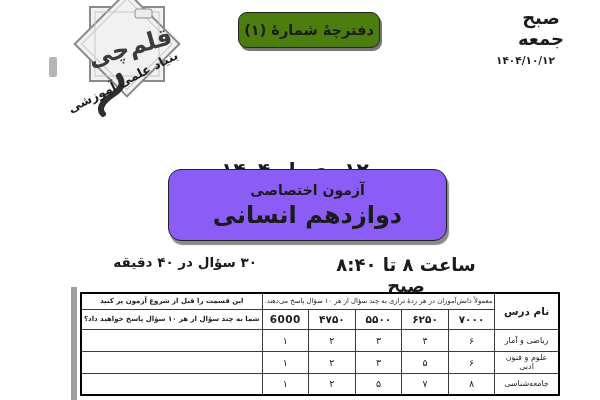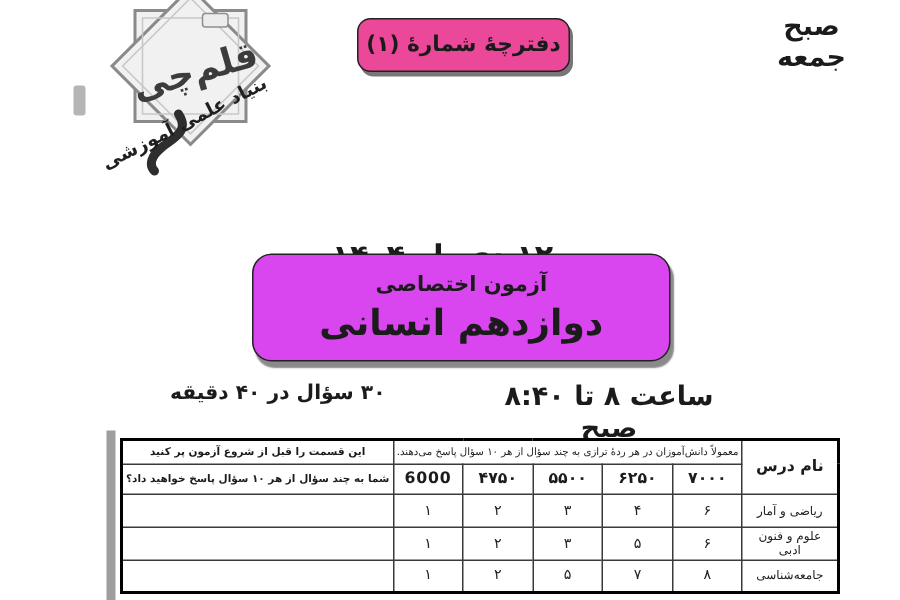--- a/index.html
+++ b/index.html
@@ -8,29 +8,29 @@
   .abs{position:absolute;}
 
   
   .session-block{top:7px;right:14px;width:90px;text-align:left;}
   .session-label{font-size:18px;font-weight:700;text-align:center;}
   .session-date{font-size:10.5px;font-weight:700;margin-top:5px;text-align:left;letter-spacing:.5px;}
 
   
   .booklet-box{top:12px;left:238px;width:140px;height:34px;border:1.7px solid #222;
                border-radius:9px;box-shadow:2px 3px 0 #777;display:flex;align-items:center;
-               justify-content:center;font-size:14.5px;font-weight:700;background:#ec4899;}
+               justify-content:center;font-size:14.5px;font-weight:700;background:#4d7c0f;}
 
   
   .title1{top:70px;left:0;width:590px;text-align:center;font-size:26px;font-weight:700;}
   .title2{top:110px;left:0;width:590px;text-align:center;font-size:20px;font-weight:700;margin-top:48px;}
 
   
   .exam-box{top:169px;left:168px;width:277px;height:70px;border:1.7px solid #222;border-radius:13px;
-            box-shadow:2px 4px 1px #8a8a8a;background:#d946ef;display:flex;flex-direction:column;
+            box-shadow:2px 4px 1px #8a8a8a;background:#8b5cf6;display:flex;flex-direction:column;
             align-items:center;justify-content:center;gap:3px;}
   .exam-category{font-size:14px;font-weight:700;}
   .exam-grade{font-size:24px;font-weight:700;}
 
   
   .time-label{top:254px;left:336px;width:140px;text-align:center;font-size:18px;font-weight:700;}
   .qcount-label{top:254px;left:112px;width:145px;text-align:right;font-size:13.5px;font-weight:700;}
 
   
   .edge-blob{top:57px;left:49px;width:8px;height:20px;background:#b5b5b5;border-radius:2px;}
@@ -70,20 +70,21 @@
     <rect x="80" y="9" width="17" height="9" rx="2" fill="#ececec" stroke="#8f8f8f" stroke-width="1"></rect>
     <text x="74" y="56" text-anchor="middle" transform="rotate(-16 72 44)" font-family="DejaVu Sans, sans-serif" font-size="24" font-weight="bold" fill="#3c3c3c">قلم‌چی</text>
     <path d="M 64 76 C 72 88 60 92 52 99 C 46 104 44 110 48 114" fill="none" stroke="#2e2e2e" stroke-width="6" stroke-linecap="round"></path>
     <text x="68" y="86" text-anchor="middle" transform="rotate(-27 68 82)" font-family="DejaVu Sans, sans-serif" font-size="12.5" font-weight="bold" fill="#1f1f1f">بنیاد علمی آموزشی</text>
   </svg>
 
   <div class="abs edge-blob"></div>
 
   <div class="abs session-block">
     <div class="session-label">صبح جمعه</div>
+    <div class="session-date">۱۴۰۴/۱۰/۱۲</div>
   </div>
 
   <div class="abs booklet-box">
     <span>دفترچهٔ شمارهٔ (۱)</span>
   </div>
 
   <div class="abs title2">۱۲ دی‌ماه ۱۴۰۴</div>
 
   <div class="abs exam-box">
     <div class="exam-category">آزمون اختصاصی</div>

